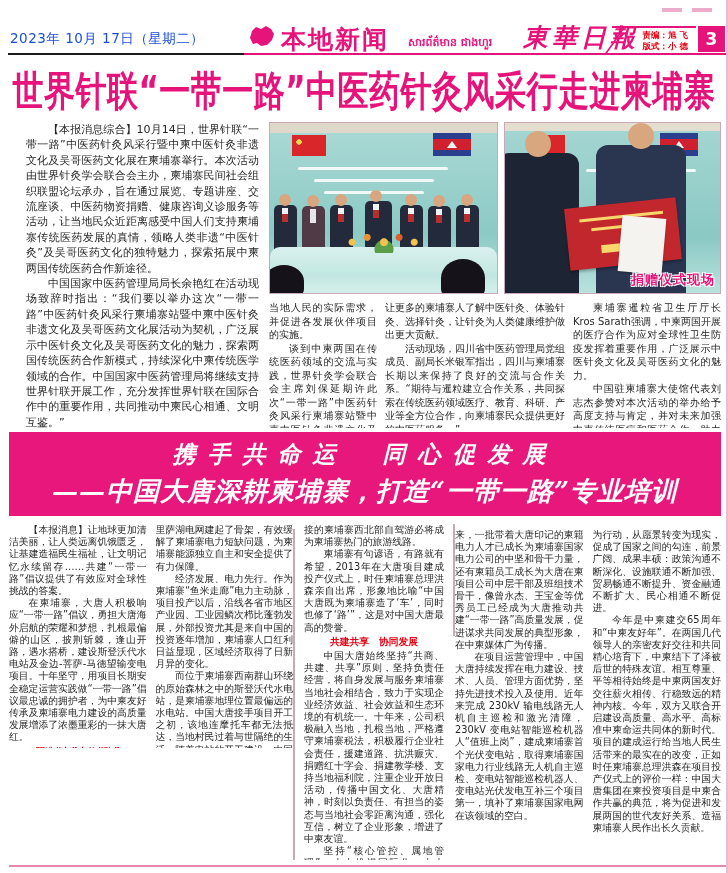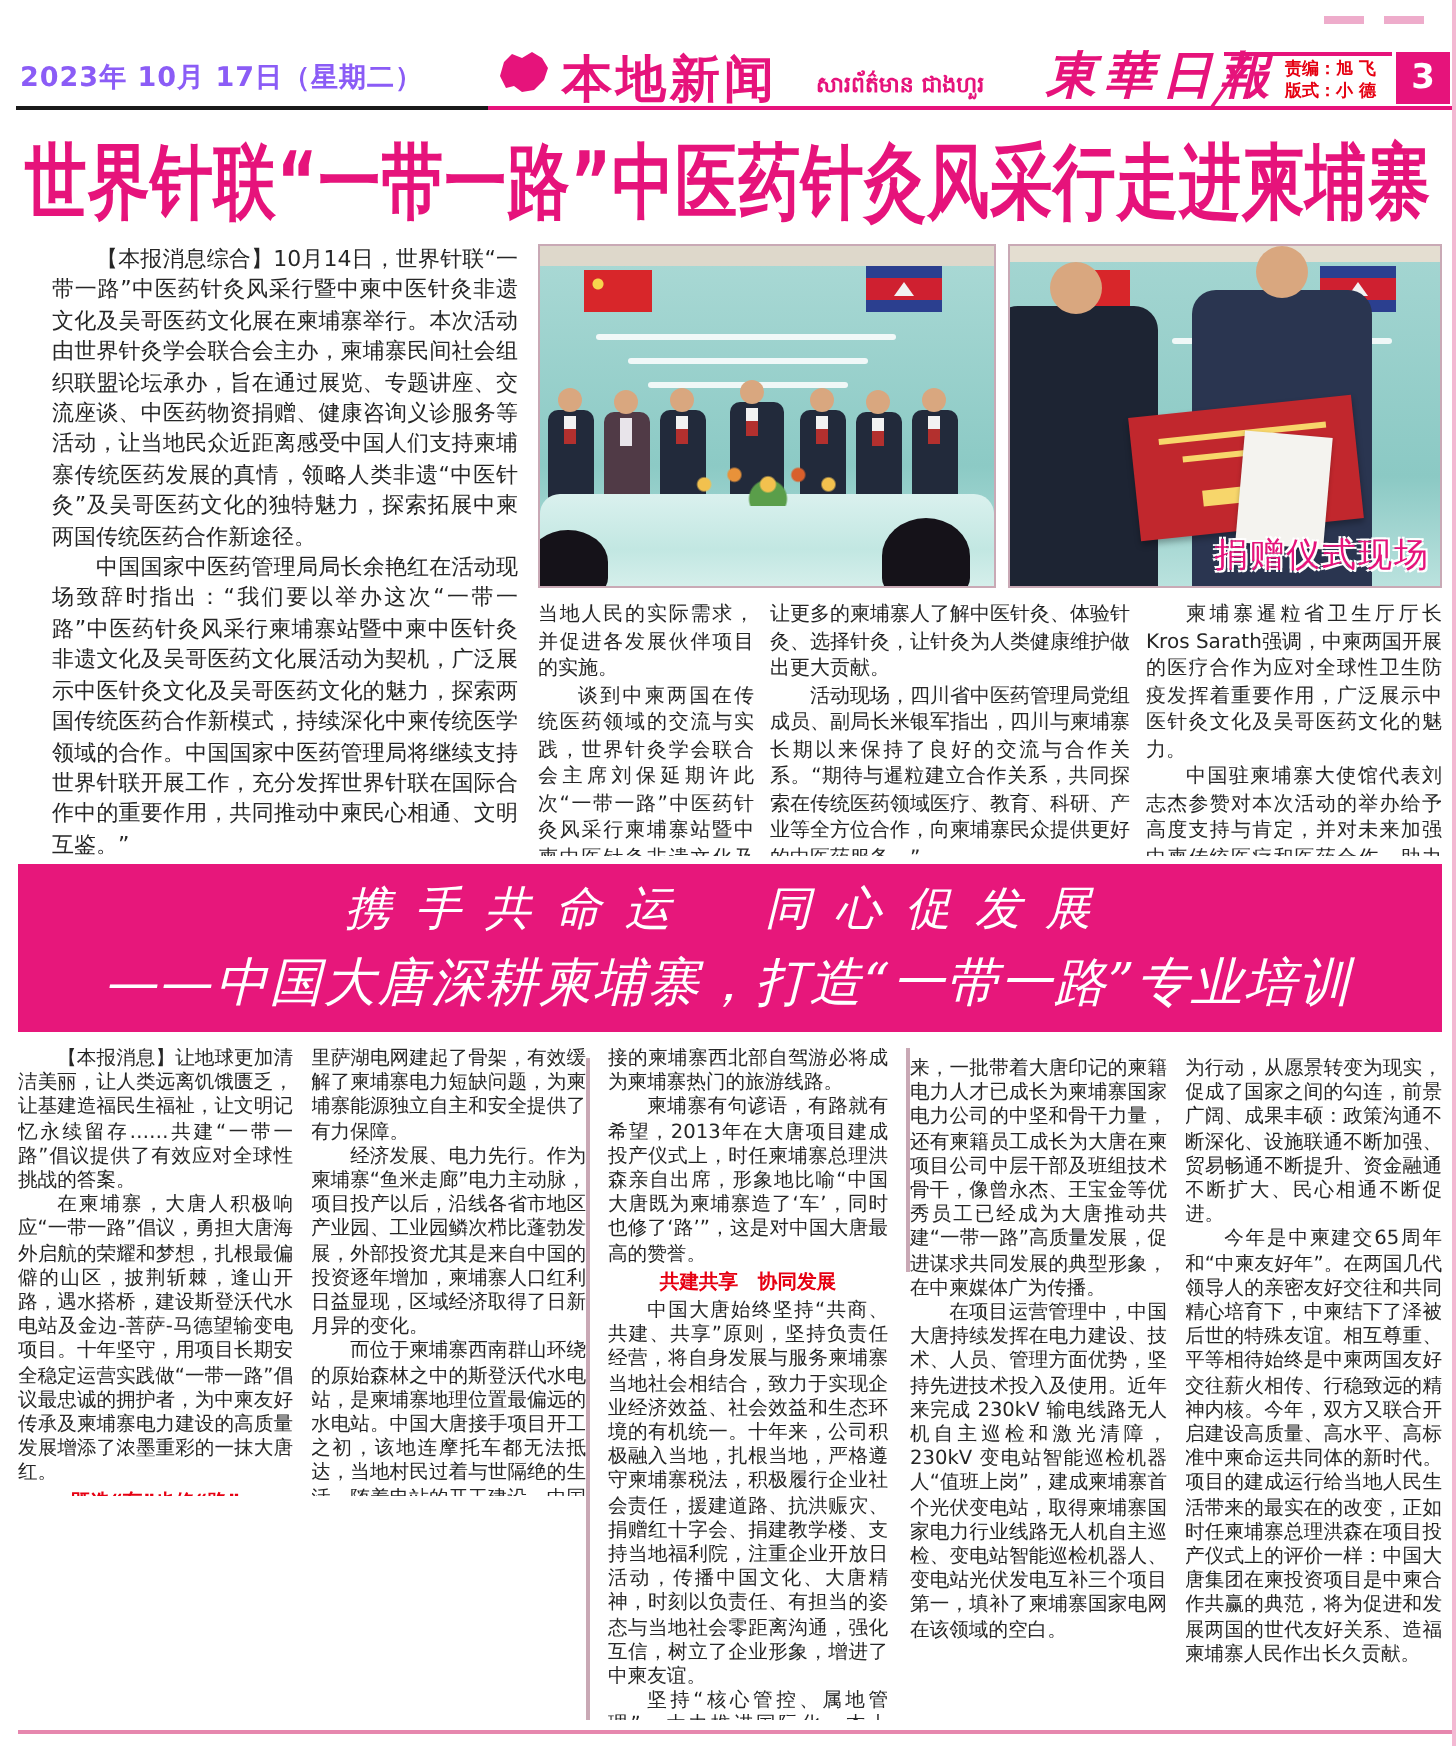--- a/index.html
+++ b/index.html
@@ -1,19 +1,19 @@
 <!DOCTYPE html>
 <html><head>
 <meta charset="utf-8">
 <style>
   html,body{margin:0;padding:0;background:#fff;}
   .page{position:relative;width:728px;height:873px;background:#fff;overflow:hidden;
         font-family:"DejaVu Sans","Liberation Sans",sans-serif;color:#262626;}
   
-  .date{position:absolute;left:10px;top:30px;font-size:13.5px;font-weight:bold;color:#8b5cf6;letter-spacing:.5px;}
+  .date{position:absolute;left:10px;top:30px;font-size:13.5px;font-weight:normal;color:#1d4ed8;letter-spacing:.5px;}
   .map-icon{position:absolute;left:249px;top:25px;width:26px;height:22px;}
   .section-label{position:absolute;left:281px;top:23px;font-size:25px;font-weight:900;color:#e6137b;letter-spacing:2px;}
   .khmer{position:absolute;left:408px;top:35px;font-size:11px;font-weight:bold;color:#e6137b;}
   .paper-name{position:absolute;left:523px;top:21px;font-size:25px;color:#e6137b;
               font-family:"DejaVu Serif","Liberation Serif",serif;font-weight:bold;font-style:italic;letter-spacing:4px;}
   .hline{position:absolute;left:8px;right:2px;top:53px;height:2px;background:#e6137b;}
   .hline-black{position:absolute;left:8px;width:236px;top:52.5px;height:2.5px;background:#1a1a1a;z-index:2;}
   .diag1{position:absolute;right:112px;top:27px;width:2px;height:27px;background:#e6137b;transform:skewX(-35deg);}
   .ed-topline{position:absolute;right:32px;top:26px;width:84px;height:2px;background:#e6137b;}
   .editor{position:absolute;right:40px;top:30px;font-size:8.5px;color:#e60012;font-weight:bold;line-height:11px;text-align:left;}
@@ -33,21 +33,21 @@
   .photo{position:relative;overflow:hidden;border:1px solid #c9a9b5;box-sizing:border-box;}
   .photo1{flex:0 0 229px;background:linear-gradient(180deg,#ded8cb 0,#ded8cb 10px,#a8d8d4 10px,#8ccac5 110px,#b9e2de 172px);}
   .photo2{flex:1;background:linear-gradient(180deg,#e4ded1 0,#e4ded1 8px,#a3d5d1 8px,#8bc9c4 115px,#bce3df 172px);}
   .art1-text{flex:1;display:flex;gap:8px;margin-top:7px;overflow:hidden;font-size:10px;line-height:13.5px;}
   .colB{flex:0 0 108px;} .colC{flex:0 0 180px;} .colD{flex:1;}
   .para{margin:0;text-indent:2em;}
   .para.cont{text-indent:0;}
   .subhead{margin:2px 0;color:#e60012;font-weight:bold;text-align:center;text-indent:0;}
   
   .banner{position:absolute;left:9px;right:7px;top:432px;height:84px;background:#e7177b;color:#fff;text-align:center;
-          font-family:"DejaVu Serif","Liberation Serif",serif;font-style:italic;font-weight:normal;}
+          font-family:"DejaVu Serif","Liberation Serif",serif;font-style:italic;font-weight:bold;}
   .banner-l1{font-size:23px;letter-spacing:12px;padding-top:7px;}
   .banner-l2{font-size:26px;letter-spacing:1px;margin-top:4px;}
   
   .art2{position:absolute;left:9px;right:7px;top:524px;height:336px;display:flex;gap:9px;font-size:9.8px;line-height:12.2px;}
   .groupL{flex:0 0 286px;display:flex;flex-direction:row;min-width:0;}
   .gl-text{display:flex;gap:9px;height:224px;overflow:hidden;}
   .c1,.c2,.c4,.c5{flex:1;min-width:0;}
   .dam-photo{flex:1;margin-top:5px;background:linear-gradient(180deg,#97b977 0%,#7ba75d 30%,#4f8544 100%);}
   .c3{flex:0 0 140px;}
   .groupR{flex:1;display:flex;min-width:0;}
@@ -80,21 +80,21 @@
   .fg-head{position:absolute;background:#151219;border-radius:50% 50% 8px 8px;}
   .p2-man{position:absolute;border-radius:12px 12px 0 0;}
   .p2-man::before{content:"";position:absolute;top:-22px;left:50%;transform:translateX(-50%);
                   width:26px;height:26px;border-radius:50%;background:#d9a77f;}
   .red-board{position:absolute;left:62px;top:80px;width:112px;height:62px;background:#c1272d;transform:rotate(-6deg);
              box-shadow:0 2px 3px rgba(0,0,0,.3);background-repeat:no-repeat;
              background-image:linear-gradient(#f7d66b,#f7d66b),linear-gradient(#f7d66b,#f7d66b),linear-gradient(#f7d66b,#f7d66b);
              background-size:84px 3px,62px 3px,46px 8px;background-position:center 12px,center 22px,center 40px;}
   .white-paper{position:absolute;right:56px;top:94px;width:44px;height:56px;background:#f4f3ef;transform:rotate(5deg);
                box-shadow:0 1px 2px rgba(0,0,0,.25);}
-  .caption{position:absolute;right:5px;bottom:4px;font-size:17px;font-weight:400;color:#e6137b;letter-spacing:1px;
+  .caption{position:absolute;right:5px;bottom:4px;font-size:13px;font-weight:700;color:#e6137b;letter-spacing:1px;
            text-shadow:-1px -1px 0 #fff,1px -1px 0 #fff,-1px 1px 0 #fff,1px 1px 0 #fff;}
   .p3-banner{position:absolute;left:55%;top:0;right:0;height:12px;background:#c0392b;opacity:.8;}
   .monument{position:absolute;right:36px;top:10px;width:122px;height:96px;border-radius:8px 14px 4px 10px;
             background:radial-gradient(ellipse at 30% 30%,#e2453a,#b01e22 75%);}
   .plaque{position:absolute;right:62px;top:28px;width:68px;height:46px;background:#0e5a44;border:3px solid #d8b457;
           background-repeat:no-repeat;box-sizing:border-box;
           background-image:linear-gradient(#e8c96a,#e8c96a),linear-gradient(#e8c96a,#e8c96a);
           background-size:42px 3px,30px 3px;background-position:center 12px,center 24px;}
   .drape{position:absolute;right:148px;top:42px;width:46px;height:72px;border-radius:50% 20% 40% 60%;
          background:linear-gradient(100deg,#d63a2f,#a31c1c);transform:rotate(18deg);}

